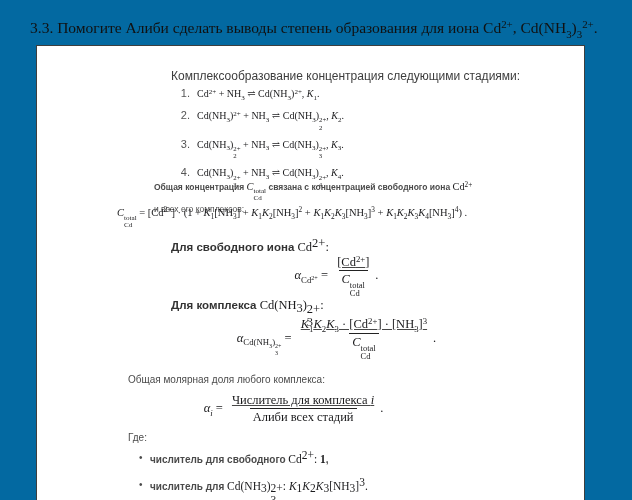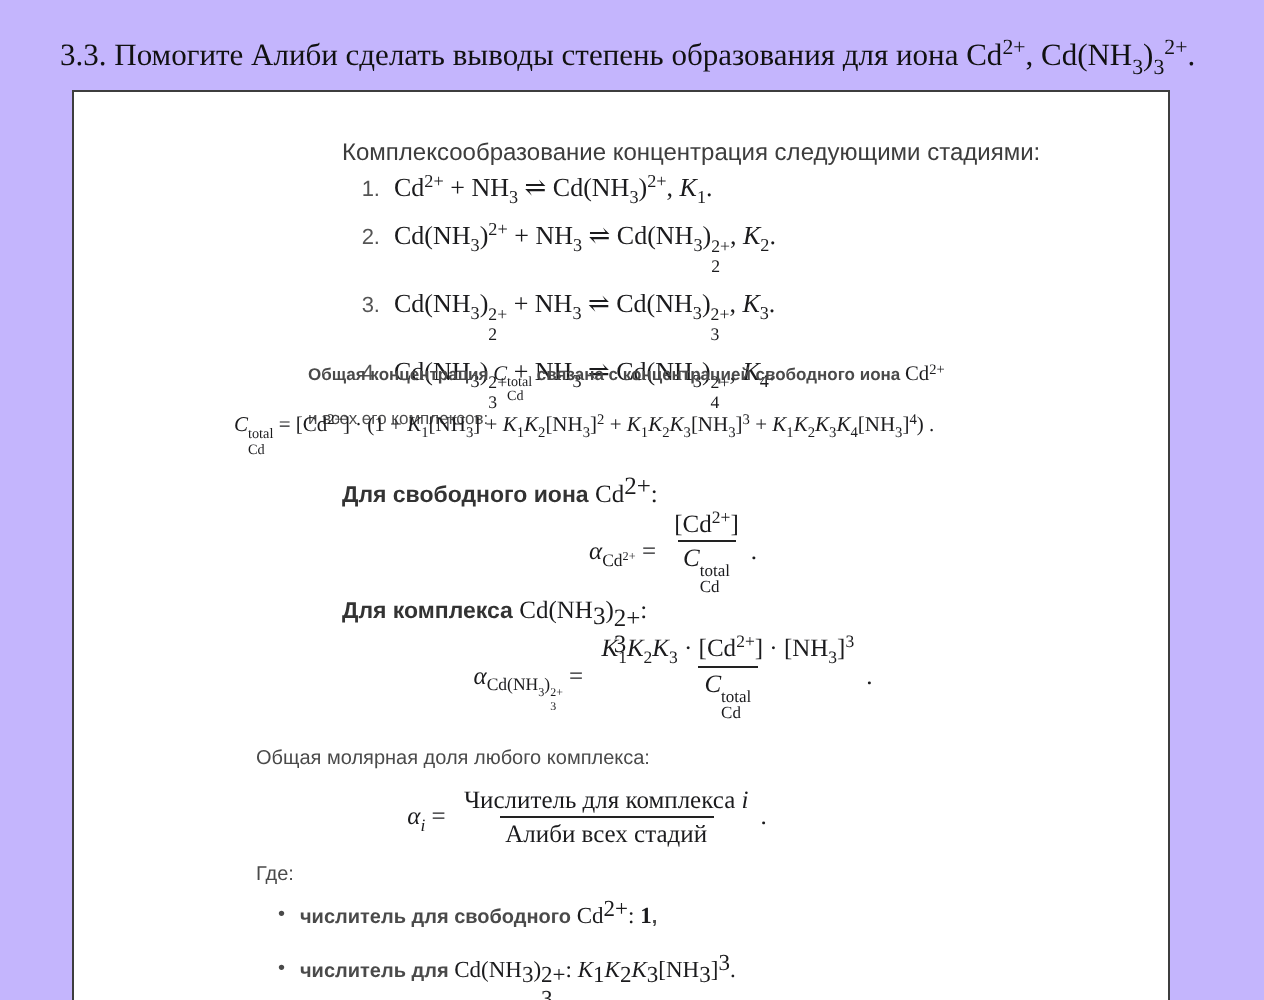--- a/index.html
+++ b/index.html
@@ -1,16 +1,16 @@
 <!DOCTYPE html>
 <html><head>
 <meta charset="utf-8">
 <style>
   html,body{margin:0;padding:0;background:#fff;}
-  .page{position:relative;width:632px;height:500px;background:#c4b5fd;overflow:hidden;
+  .page{position:relative;width:632px;height:500px;background:#0369a1;overflow:hidden;
         font-family:"Liberation Sans","DejaVu Sans",sans-serif;color:#474747;}
 
   
   .title{position:absolute;left:30px;top:19px;margin:0;font-weight:400;
          font-size:15.5px;line-height:1.2;color:#111;white-space:nowrap;}
   .title .rm,.title .it{color:#111;}
 
   
   .answer-box{position:absolute;left:36px;top:45px;width:549px;height:480px;
               border:1.5px solid #3e3e3e;background:#fff;box-sizing:border-box;}
@@ -21,30 +21,30 @@
   .bm{font-family:"Liberation Serif","DejaVu Serif",serif;font-weight:700;color:#1b1b1d;}
   .tx{color:#4a4a4a;font-weight:bold;}
   .bt{font-weight:700;color:#333;}
   .vsub{font-size:0.7em;vertical-align:-0.4em;line-height:1;}
   .vsup{font-size:0.7em;vertical-align:0.5em;line-height:1;}
   .ss{display:inline-flex;flex-direction:column;align-items:flex-start;
       font-size:0.68em;line-height:1.05;vertical-align:-0.5em;text-align:left;}
   .ss .ssup,.ss .ssub{display:block;}
   .frac{display:inline-flex;flex-direction:column;align-items:center;
         vertical-align:middle;margin:0 3px;line-height:1.3;text-align:center;}
-  .fnum{display:block;padding:0 3px;}
+  .fnum{display:block;padding:0 3px;text-decoration:underline;}
   .fden{display:block;border-top:1px solid #222;padding:0 3px;}
 
   
   .blk{position:absolute;margin:0;white-space:nowrap;}
   .intro{left:134px;top:23px;font-size:12px;color:#3d3d3d;}
   .stages{left:140px;top:39px;list-style:none;padding:0;margin:0;}
   .stage-row{display:flex;align-items:baseline;gap:7px;margin-bottom:5px;line-height:17px;}
   .stage-num{font-size:11px;color:#555;min-width:13px;text-align:right;}
-  .stage-eq{font-size:13px;}
+  .stage-eq{font-size:10px;}
   .note{left:117px;top:134px;font-size:8.5px;line-height:14px;color:#4e4e4e;}
   .note .rm,.note .it{font-size:1.22em;line-height:1;}
   .ctotal{left:80px;top:160px;font-size:10.5px;}
   .lbl{font-size:11.5px;line-height:15px;}
   .lbl .rm,.lbl .it{font-size:12.5px;}
   .lbl-free{left:134px;top:191px;}
   .lbl-complex{left:134px;top:252px;}
   .fcenter{left:0;width:100%;text-align:center;box-sizing:border-box;font-size:12.5px;}
   .f-free{top:208px;padding-left:52px;}
   .f-complex{top:270px;padding-left:52px;}

